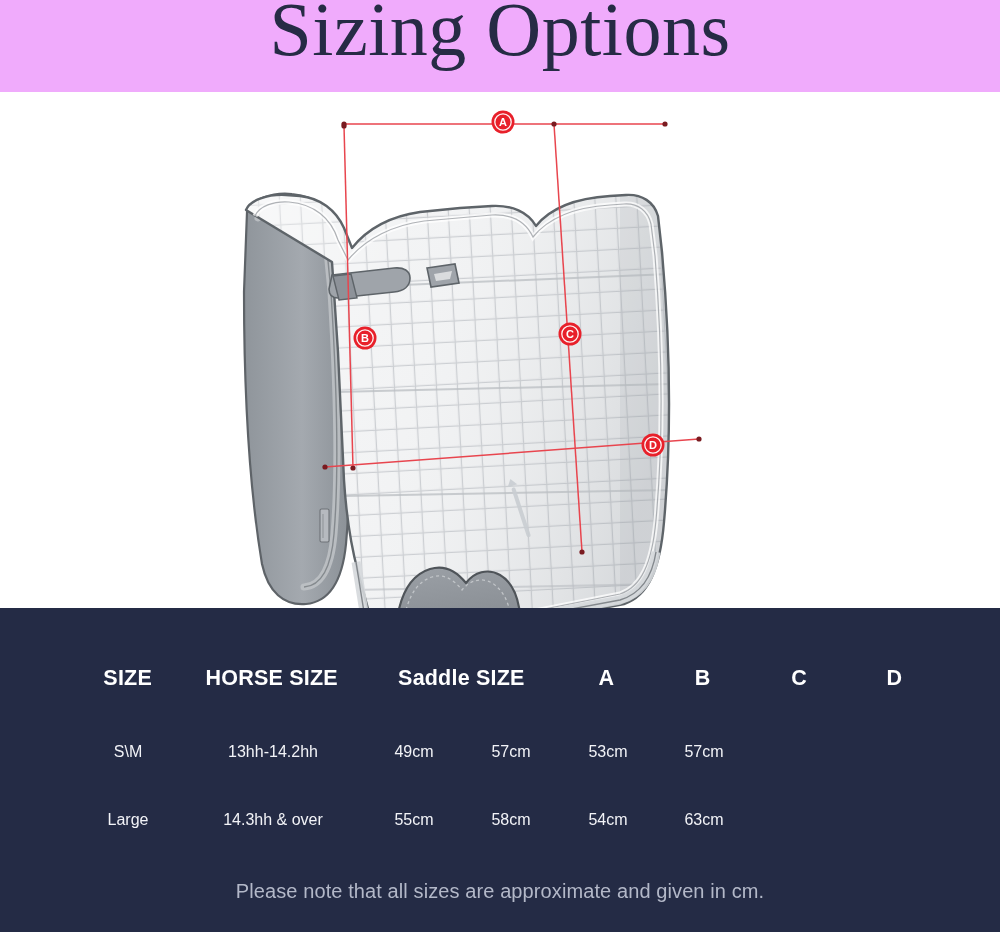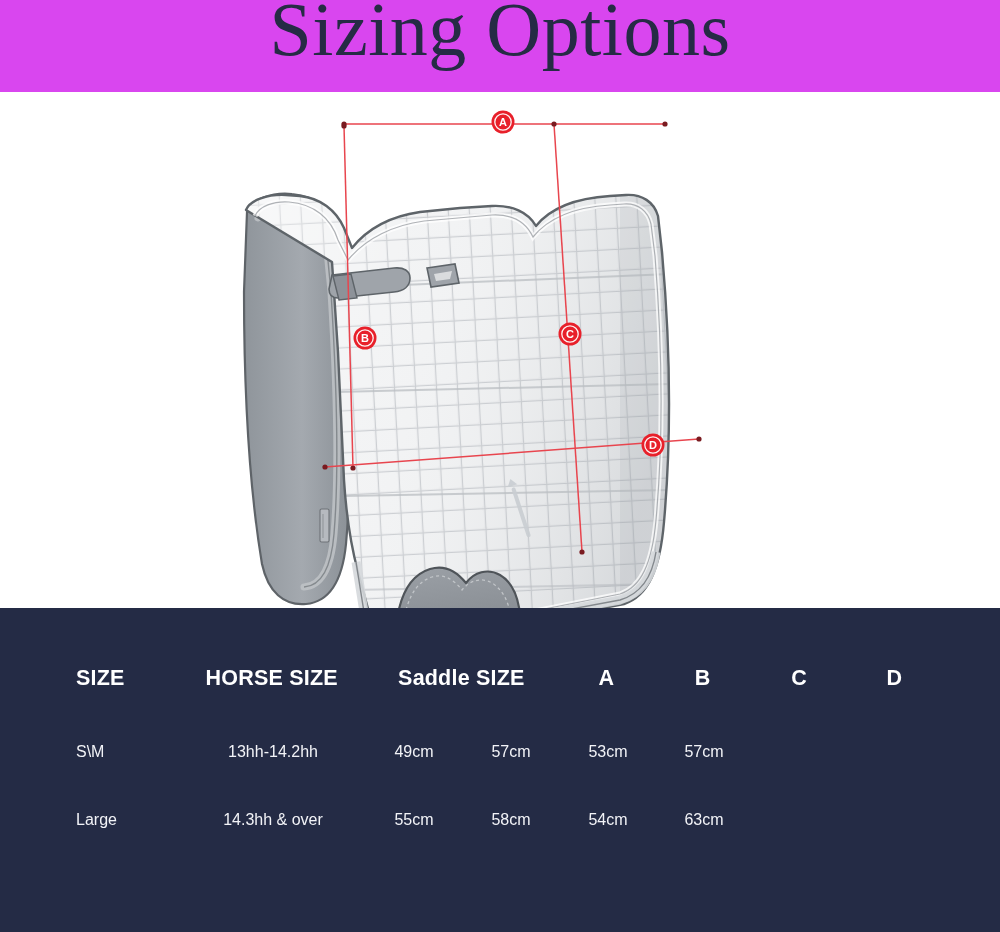--- a/index.html
+++ b/index.html
@@ -9,21 +9,21 @@
     height: 932px;
     background: #ffffff;
     font-family: "Liberation Sans", sans-serif;
     overflow: hidden;
   }
 
   #page {
     position: relative;
     width: 1000px;
     height: 912px;
-    background: #d946ef;
+    background: #f0abfc;
   }
 
   
   .title-wrap {
     position: absolute;
     top: 0; left: 0;
     width: 1000px;
     height: 92px;
     display: flex;
     align-items: flex-start;
@@ -85,21 +85,21 @@
     font-weight: 700;
     font-size: 21.5px;
     letter-spacing: 0.2px;
   }
   .body .cell {
     font-weight: 400;
     font-size: 16px;
     color: #f2f3f7;
   }
 
-  .c-size    { width: 118px; text-align: left; padding-left: 14px; }
+  .c-size    { width: 118px; text-align: center; padding-left: 14px; }
   .c-horse   { width: 186px; }
   .c-saddle  { width: 196px; }
   .c-a       { width: 96px; }
   .c-b       { width: 98px; }
   .c-c       { width: 96px; }
   .c-d       { width: 96px; }
 
   .rowgap-h  { height: 52px; }
   .rowgap-b  { height: 50px; }
 
@@ -408,15 +408,16 @@
         <div class="cell c-size">Large</div>
         <div class="cell c-horse">14.3hh &amp; over</div>
         <div class="cell c-a">55cm</div>
         <div class="cell c-b">58cm</div>
         <div class="cell c-c">54cm</div>
         <div class="cell c-d">63cm</div>
       </div>
 
     </div>
 
+    <div class="note">Please note that all sizes are approximate and given in cm.</div>
   </div>
 
 </div>
 
 </body></html>

